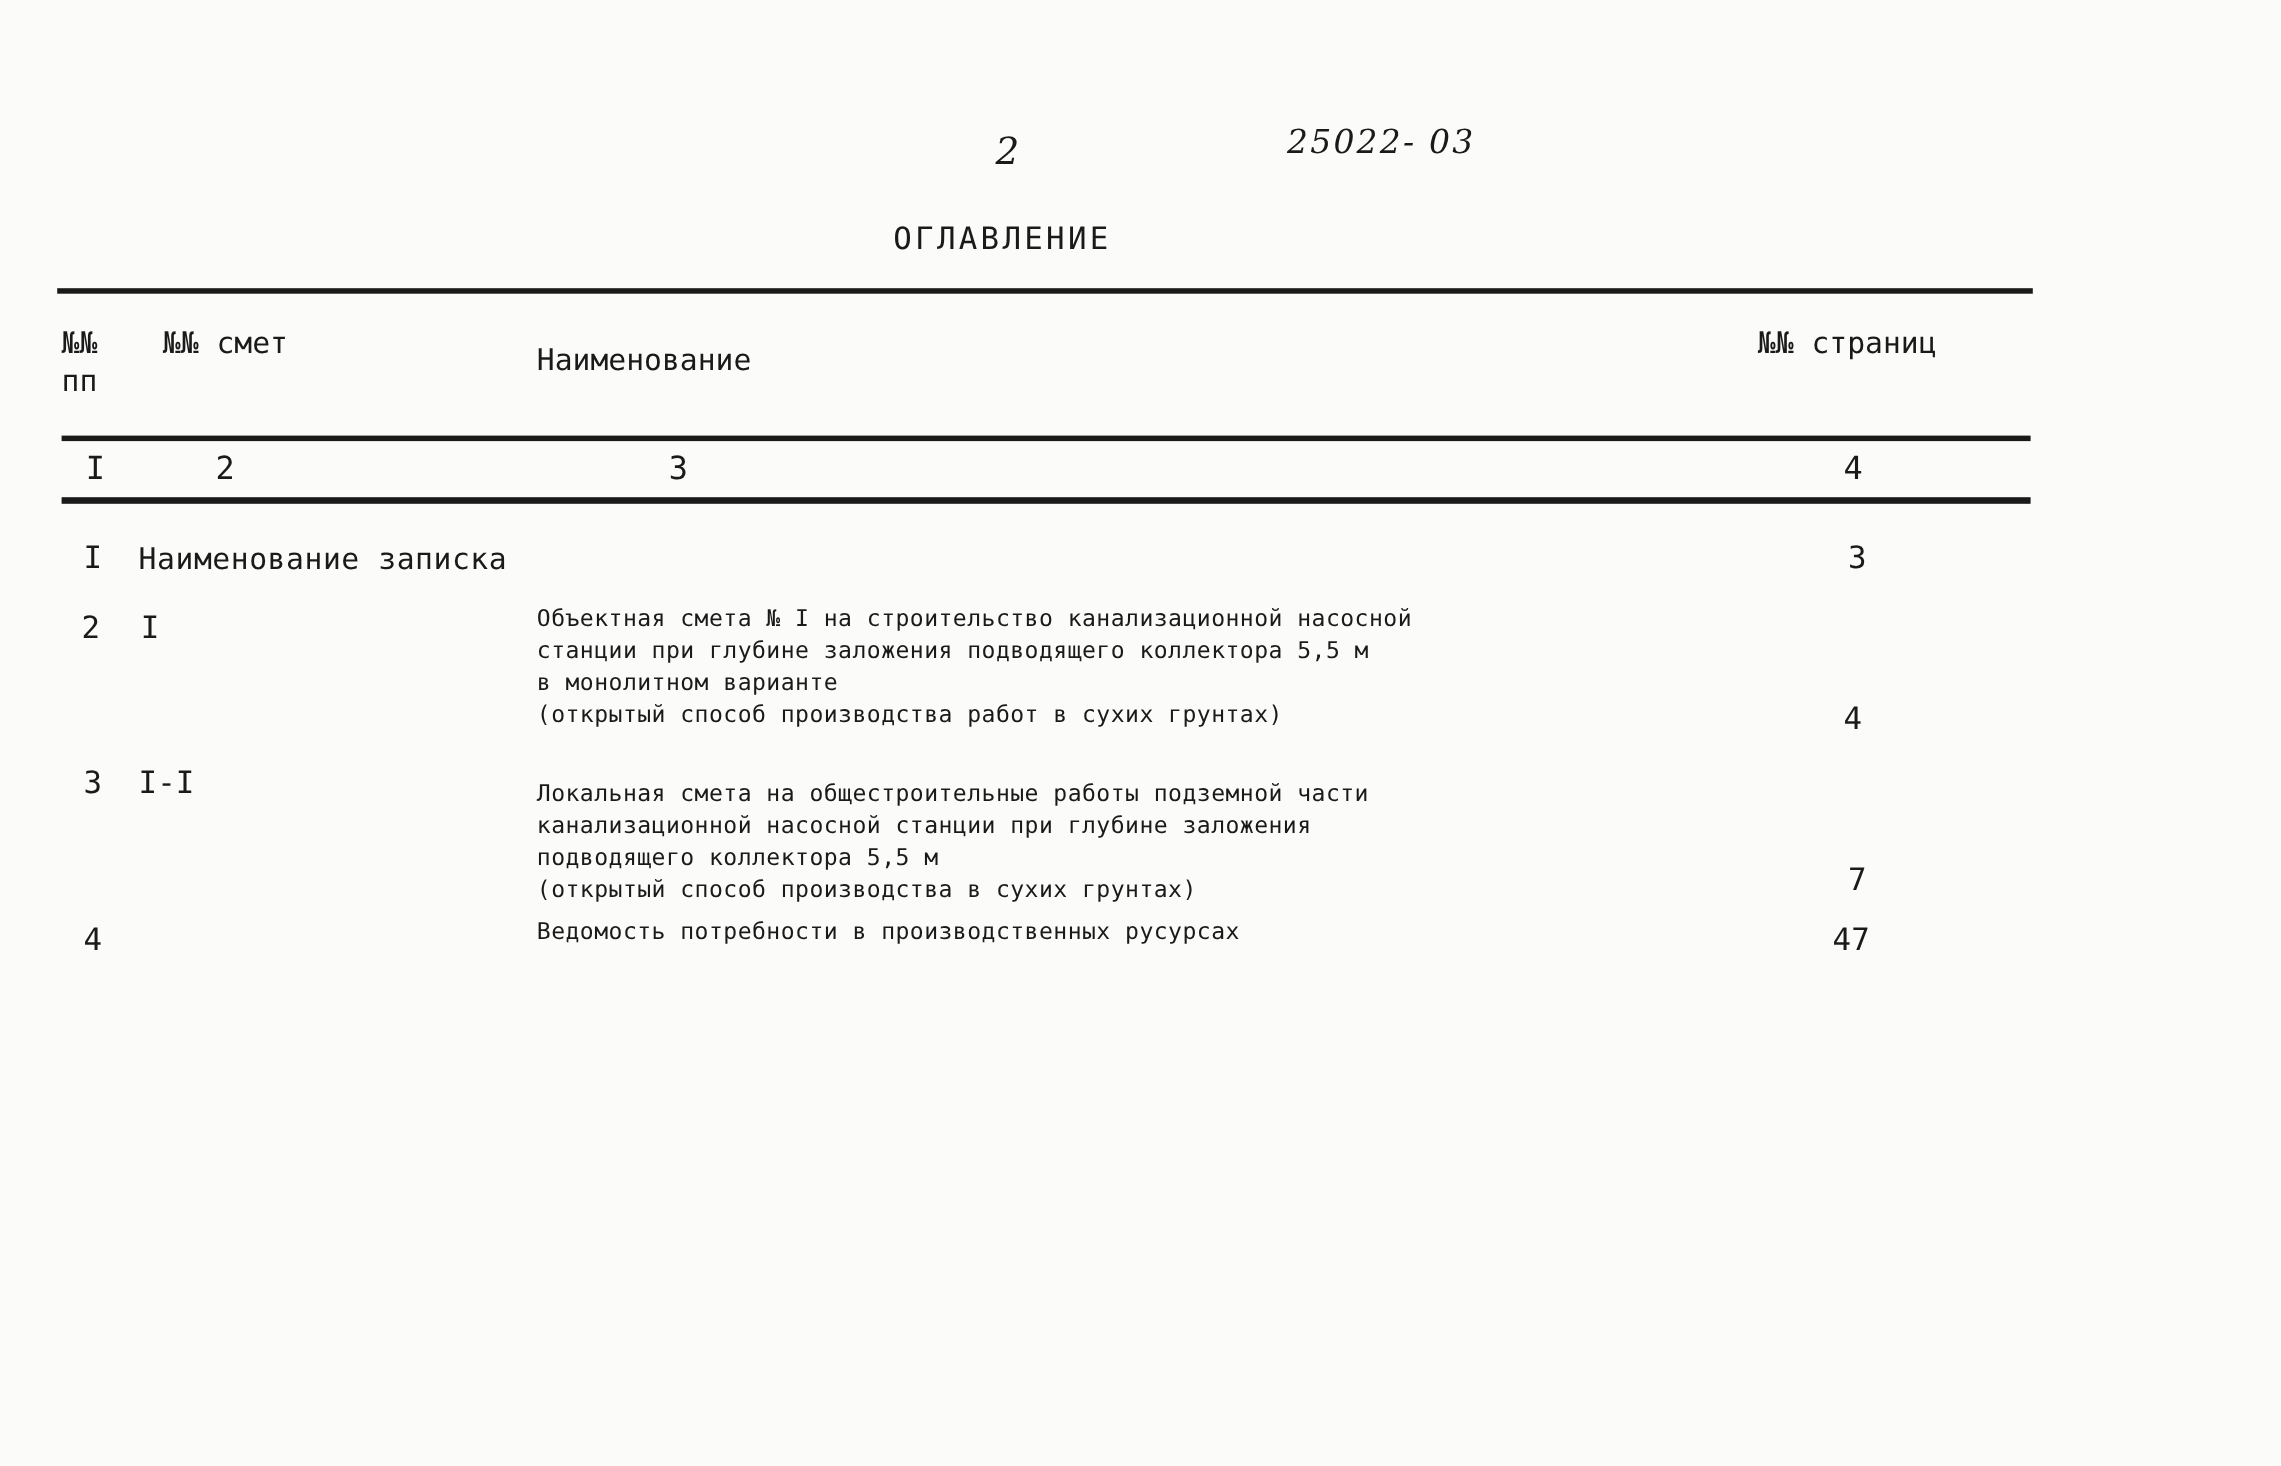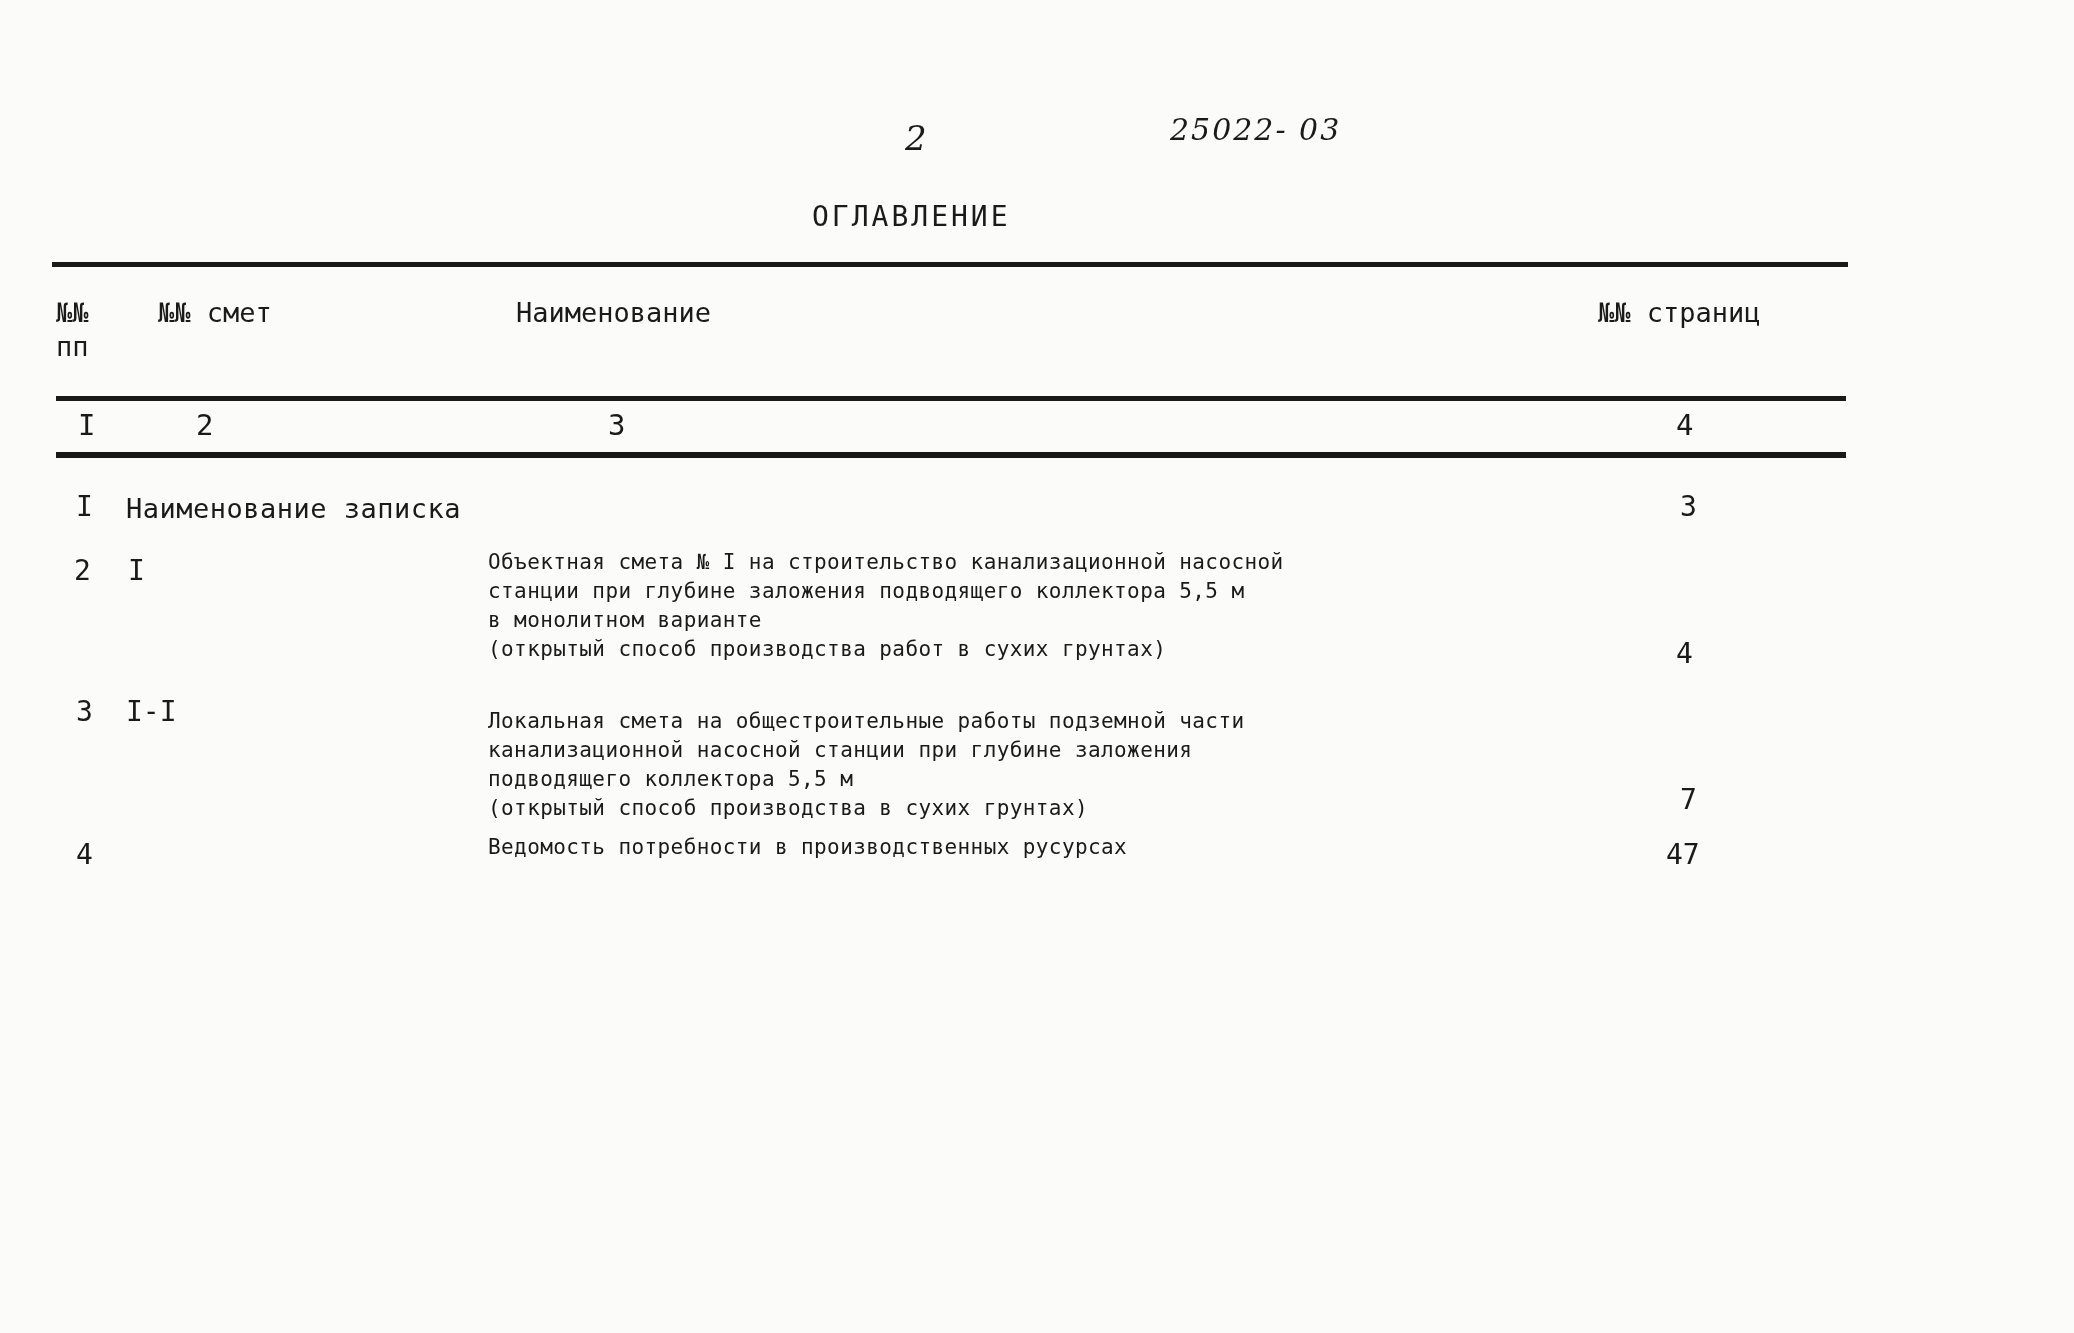--- a/index.html
+++ b/index.html
@@ -67,22 +67,22 @@
   .rule-mid2   { left: 56px;  top: 452px; width: 1790px; height: 6px; }
 
   
   .colhead {
     position: absolute;
     font-size: 27px;
     white-space: pre;
     line-height: 1.25;
   }
   .ch-npp   { left: 56px;  top: 296px; }
-  .ch-smet  { left: 148px; top: 296px; margin-left: 10px; }
-  .ch-name  { left: 488px; top: 296px; margin-left: 28px; }
+  .ch-smet  { left: 148px; top: 296px; }
+  .ch-name  { left: 488px; top: 311px; }
   .ch-pages { left: 1598px; top: 296px; }
 
   
   .colnum {
     position: absolute;
     font-size: 29px;
     font-family: "DejaVu Sans Mono", monospace;
   }
   .cn-1 { left: 78px;  top: 408px; }
   .cn-2 { left: 196px; top: 408px; }

